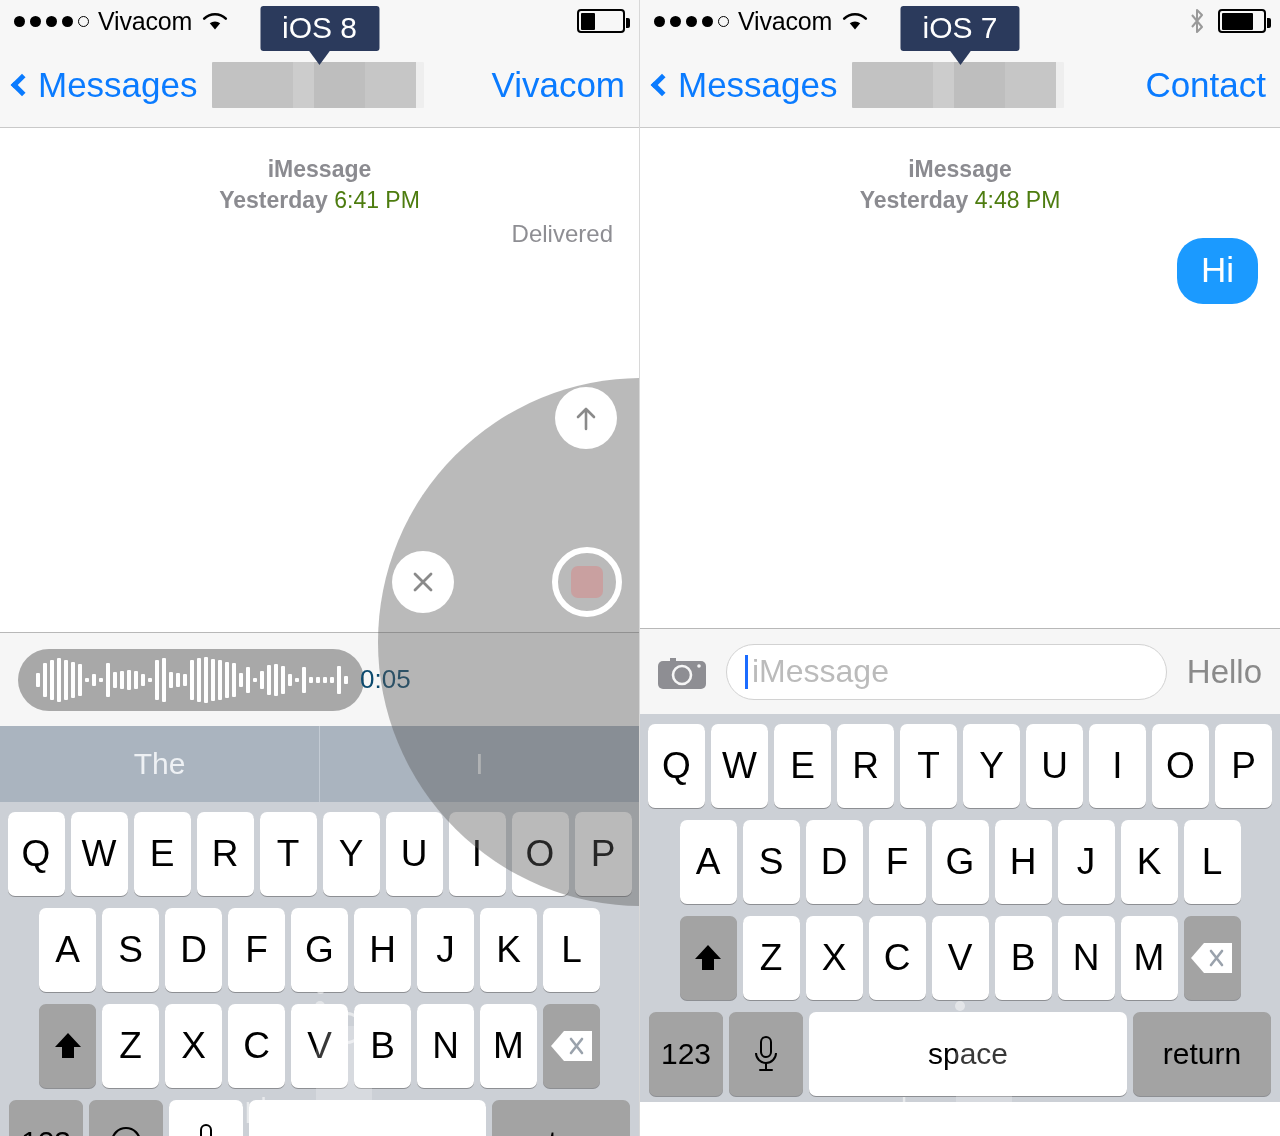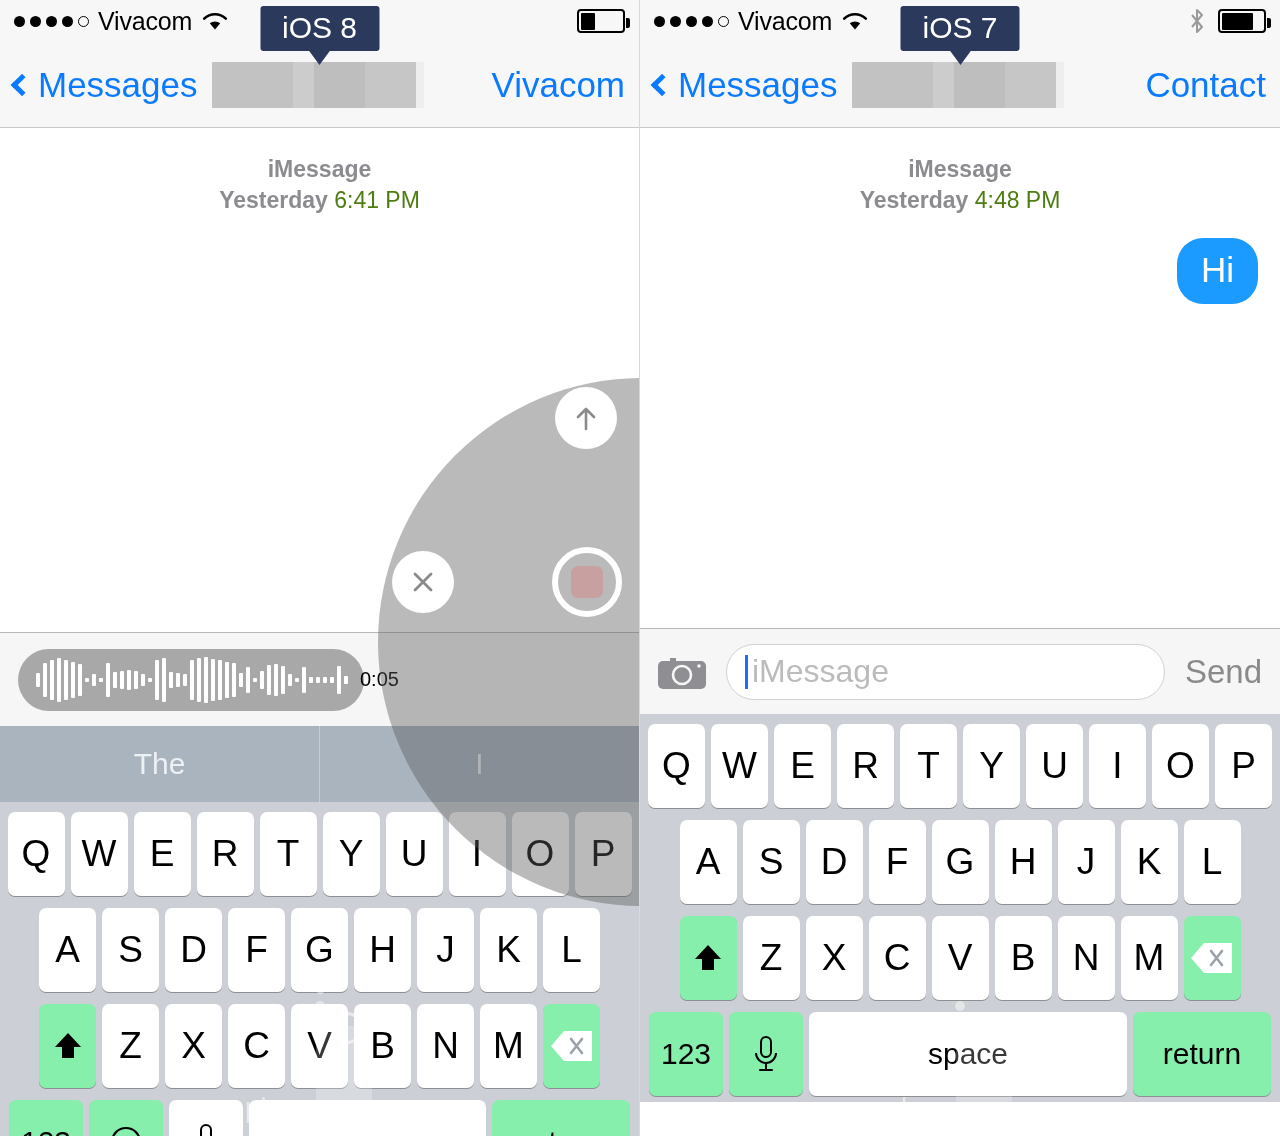--- a/index.html
+++ b/index.html
@@ -96,21 +96,21 @@
   .audio-bar {
     position: relative; height: 94px; background: #f6f6f6;
     border-top: 1px solid #b8b8b8; display: flex; align-items: center; padding: 0 18px;
   }
   .audio-pill {
     width: 346px; height: 62px; background: #a8a8a8; border-radius: 31px;
     display: flex; align-items: center; padding: 0 18px; gap: 12px;
   }
   .wave { display: flex; align-items: center; gap: 3px; height: 46px; flex: 1; }
   .wave i { display: block; width: 4px; background: #fff; border-radius: 1px; }
-  .audio-time { color: #000000; font-size: 20px; padding-right: 4px; }
+  .audio-time { color: #0c4a6e; font-size: 26px; padding-right: 4px; }
 
   
   .overlay-circle {
     position: absolute; left: 378px; top: 378px;
     width: 528px; height: 528px; border-radius: 50%;
     background: rgba(90,90,90,0.42); z-index: 20; pointer-events: none;
   }
   .round-btn {
     position: absolute; border-radius: 50%; background: #fff;
     display: flex; align-items: center; justify-content: center; z-index: 25;
@@ -153,21 +153,21 @@
     background: #fff; border-radius: 7px; box-shadow: 0 1px 0 #8d8f93;
     display: flex; align-items: center; justify-content: center;
     font-size: 37px; color: #000; cursor: pointer;
     height: 84px; margin: 0 3px; flex: none;
   }
   .krow.r1 .key { width: 57px; }
   .krow.r2 { padding: 0 29px; }
   .krow.r2 .key { width: 57px; }
   .krow.r3 .key { width: 57px; }
   .key.wide { width: 78px; }
-  .key.fn { background: #86efac; box-shadow: 0 1px 0 #8d8f93; }
+  .key.fn { background: #a3a3a3; box-shadow: 0 1px 0 #8d8f93; }
   .key.space { flex: 1; max-width: 100%; }
   .key.small { font-size: 30px; }
   .key.ret { width: 138px; font-size: 30px; }
   .krow.r4 { padding: 0 3px; }
   .krow.r4 .key { height: 84px; }
   .k123 { width: 74px; font-size: 30px; }
   .kmic { width: 74px; }
   .kemoji { width: 74px; }
 
   .key svg { display: block; }
@@ -235,20 +235,21 @@
     </div>
 
     <div class="convo">
       <div class="meta">
         <div class="svc">iMessage</div>
         <div class="time">
           <b>Yesterday</b>
           <span>6:41 PM</span>
         </div>
       </div>
+      <div class="delivered">Delivered</div>
     </div>
 
     <div class="audio-bar">
       <div class="audio-pill">
         <div class="wave" id="wave-ios8">
             <i style="height: 14px;"></i>
             <i style="height: 34px;"></i>
             <i style="height: 40px;"></i>
             <i style="height: 44px;"></i>
             <i style="height: 40px;"></i>
@@ -452,21 +453,21 @@
           <path d="M16 7 L22 7 L22 10 L16 10 Z" fill="#8e8e93"></path>
           <rect x="4" y="10" width="48" height="28" rx="5" fill="#8e8e93"></rect>
           <circle cx="28" cy="24" r="9" fill="none" stroke="#f6f6f6" stroke-width="2.6"></circle>
           <circle cx="45" cy="15" r="1.8" fill="#f6f6f6"></circle>
         </svg>
       </span>
       <div class="msg-field">
         <span class="caret"></span>
         <span class="msg-placeholder">iMessage</span>
       </div>
-      <span class="send-btn">Send</span>
+      <span class="send-btn">Hello</span>
     </div>
 
     <div class="keyboard">
       <div class="krow r1" id="k7r1">
           <div class="key">Q</div>
           <div class="key">W</div>
           <div class="key">E</div>
           <div class="key">R</div>
           <div class="key">T</div>
           <div class="key">Y</div>

